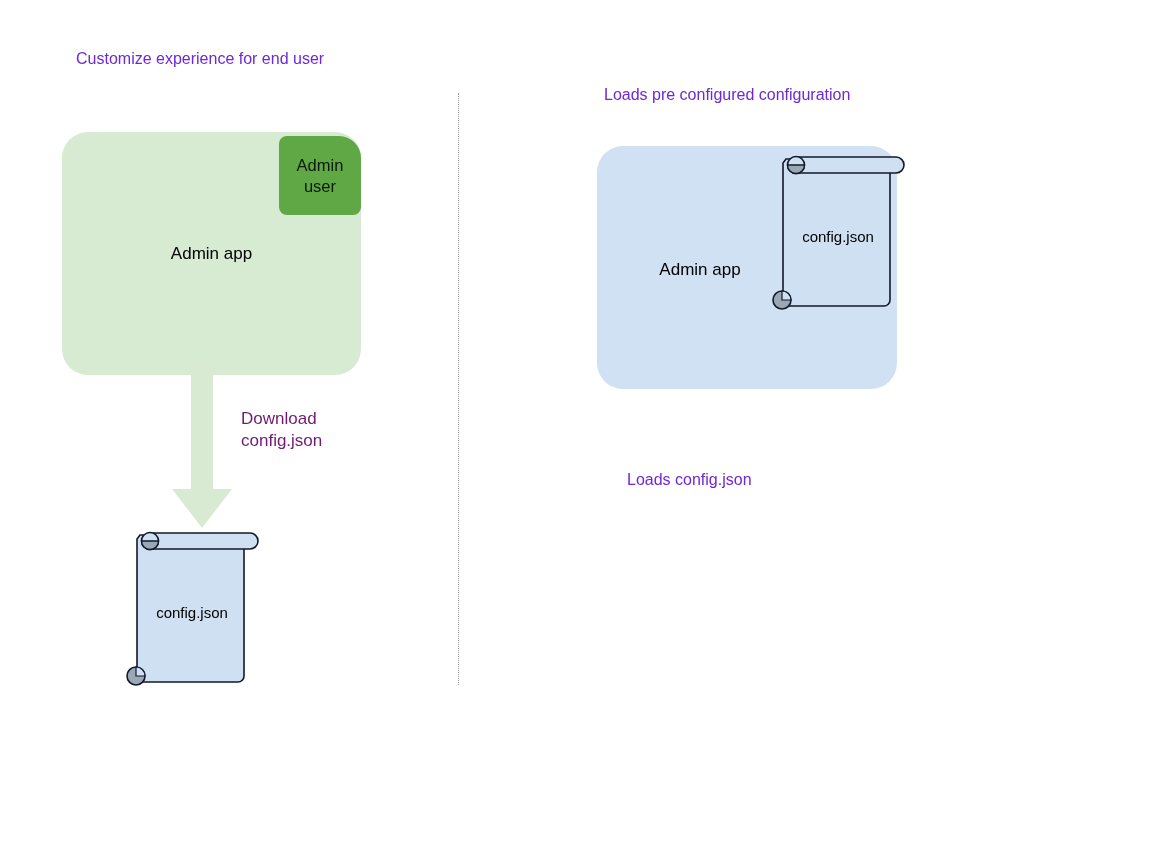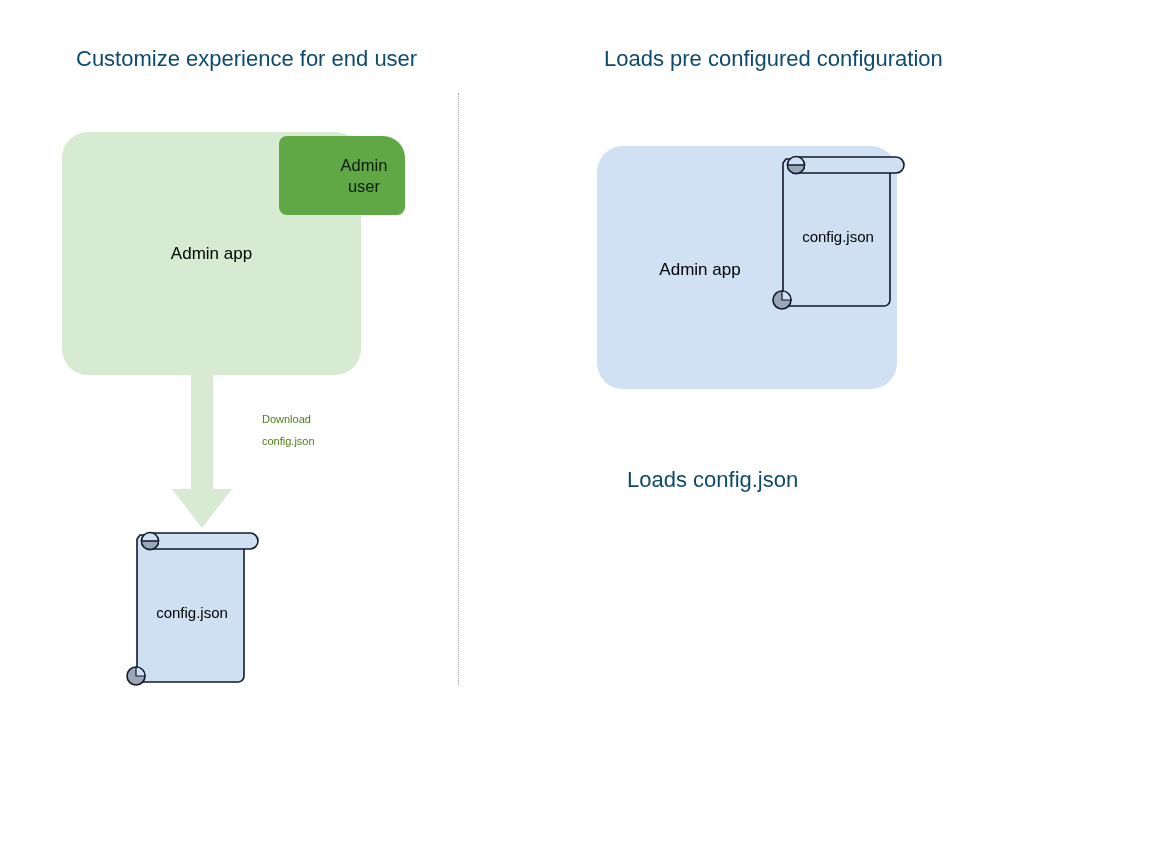--- a/index.html
+++ b/index.html
@@ -20,47 +20,47 @@
   .canvas {
     position: absolute;
     inset: 0;
     width: 1152px;
     height: 864px;
   }
 
   
   .caption {
     position: absolute;
-    font-size: 22px;
+    font-size: 16px;
     line-height: 22px;
-    color: #0c4a6e;
+    color: #6d28d9;
     white-space: nowrap;
   }
   #caption-left  { left: 76px;  top: 48px; }
   #caption-right { left: 604px; top: 48px; }
   #caption-loads { left: 627px; top: 443px; margin-top: 26px; }
 
   .app-label {
     position: absolute;
     font-size: 17px;
     line-height: 22px;
     color: #000000;
     white-space: nowrap;
     text-align: center;
   }
   #admin-app-label { left: 62px;  top: 243px; width: 299px; }
   #demo-app-label  { left: 597px; top: 259px; width: 206px; }
 
   .arrow-label {
     position: absolute;
-    left: 262px;
+    left: 241px;
     top: 408px;
-    font-size: 11px;
+    font-size: 17px;
     line-height: 22px;
-    color: #4d7c0f;
+    color: #701a75;
     white-space: nowrap;
   }
 
   
   .app-box {
     position: absolute;
     border-radius: 26px;
   }
   #admin-app-box {
     left: 62px;  top: 132px;
@@ -79,21 +79,20 @@
     width: 82px;  height: 79px;
     background: #60a845;
     border-radius: 8px 22px 8px 8px;
     display: flex;
     align-items: center;
     justify-content: center;
     text-align: center;
     font-size: 16.5px;
     line-height: 21px;
     color: #0b1a06;
-    padding-left: 44px;
   }
 
   
   #divider {
     position: absolute;
     left: 458px;
     top: 93px;
     width: 0;
     height: 592px;
     border-left: 1.4px dotted #9a9aa4;
@@ -119,21 +118,21 @@
   #scroll-left-label  { left: 133px; top: 603px; width: 118px; }
   #scroll-right-label { left: 779px; top: 227px; width: 118px; }
 </style>
 </head>
 <body>
 
 <div class="canvas">
 
   <div class="caption" id="caption-left" style="z-index: 4;">Customize experience for end user</div>
 
-  <div class="caption" id="caption-right" style="z-index: 4;">Loads pre configured configuration</div>
+  <div class="caption" id="caption-right" style="z-index: 4; margin-top: 36px;">Loads pre configured configuration</div>
 
   <div id="divider"></div>
 
   <div class="app-box" id="admin-app-box" style="z-index: 1;"></div>
 
   <div class="app-label" id="admin-app-label" style="z-index: 4;">Admin app</div>
 
   <div id="admin-panel-box" style="z-index: 4;">
     <span>
       <span>Admin</span><br>

